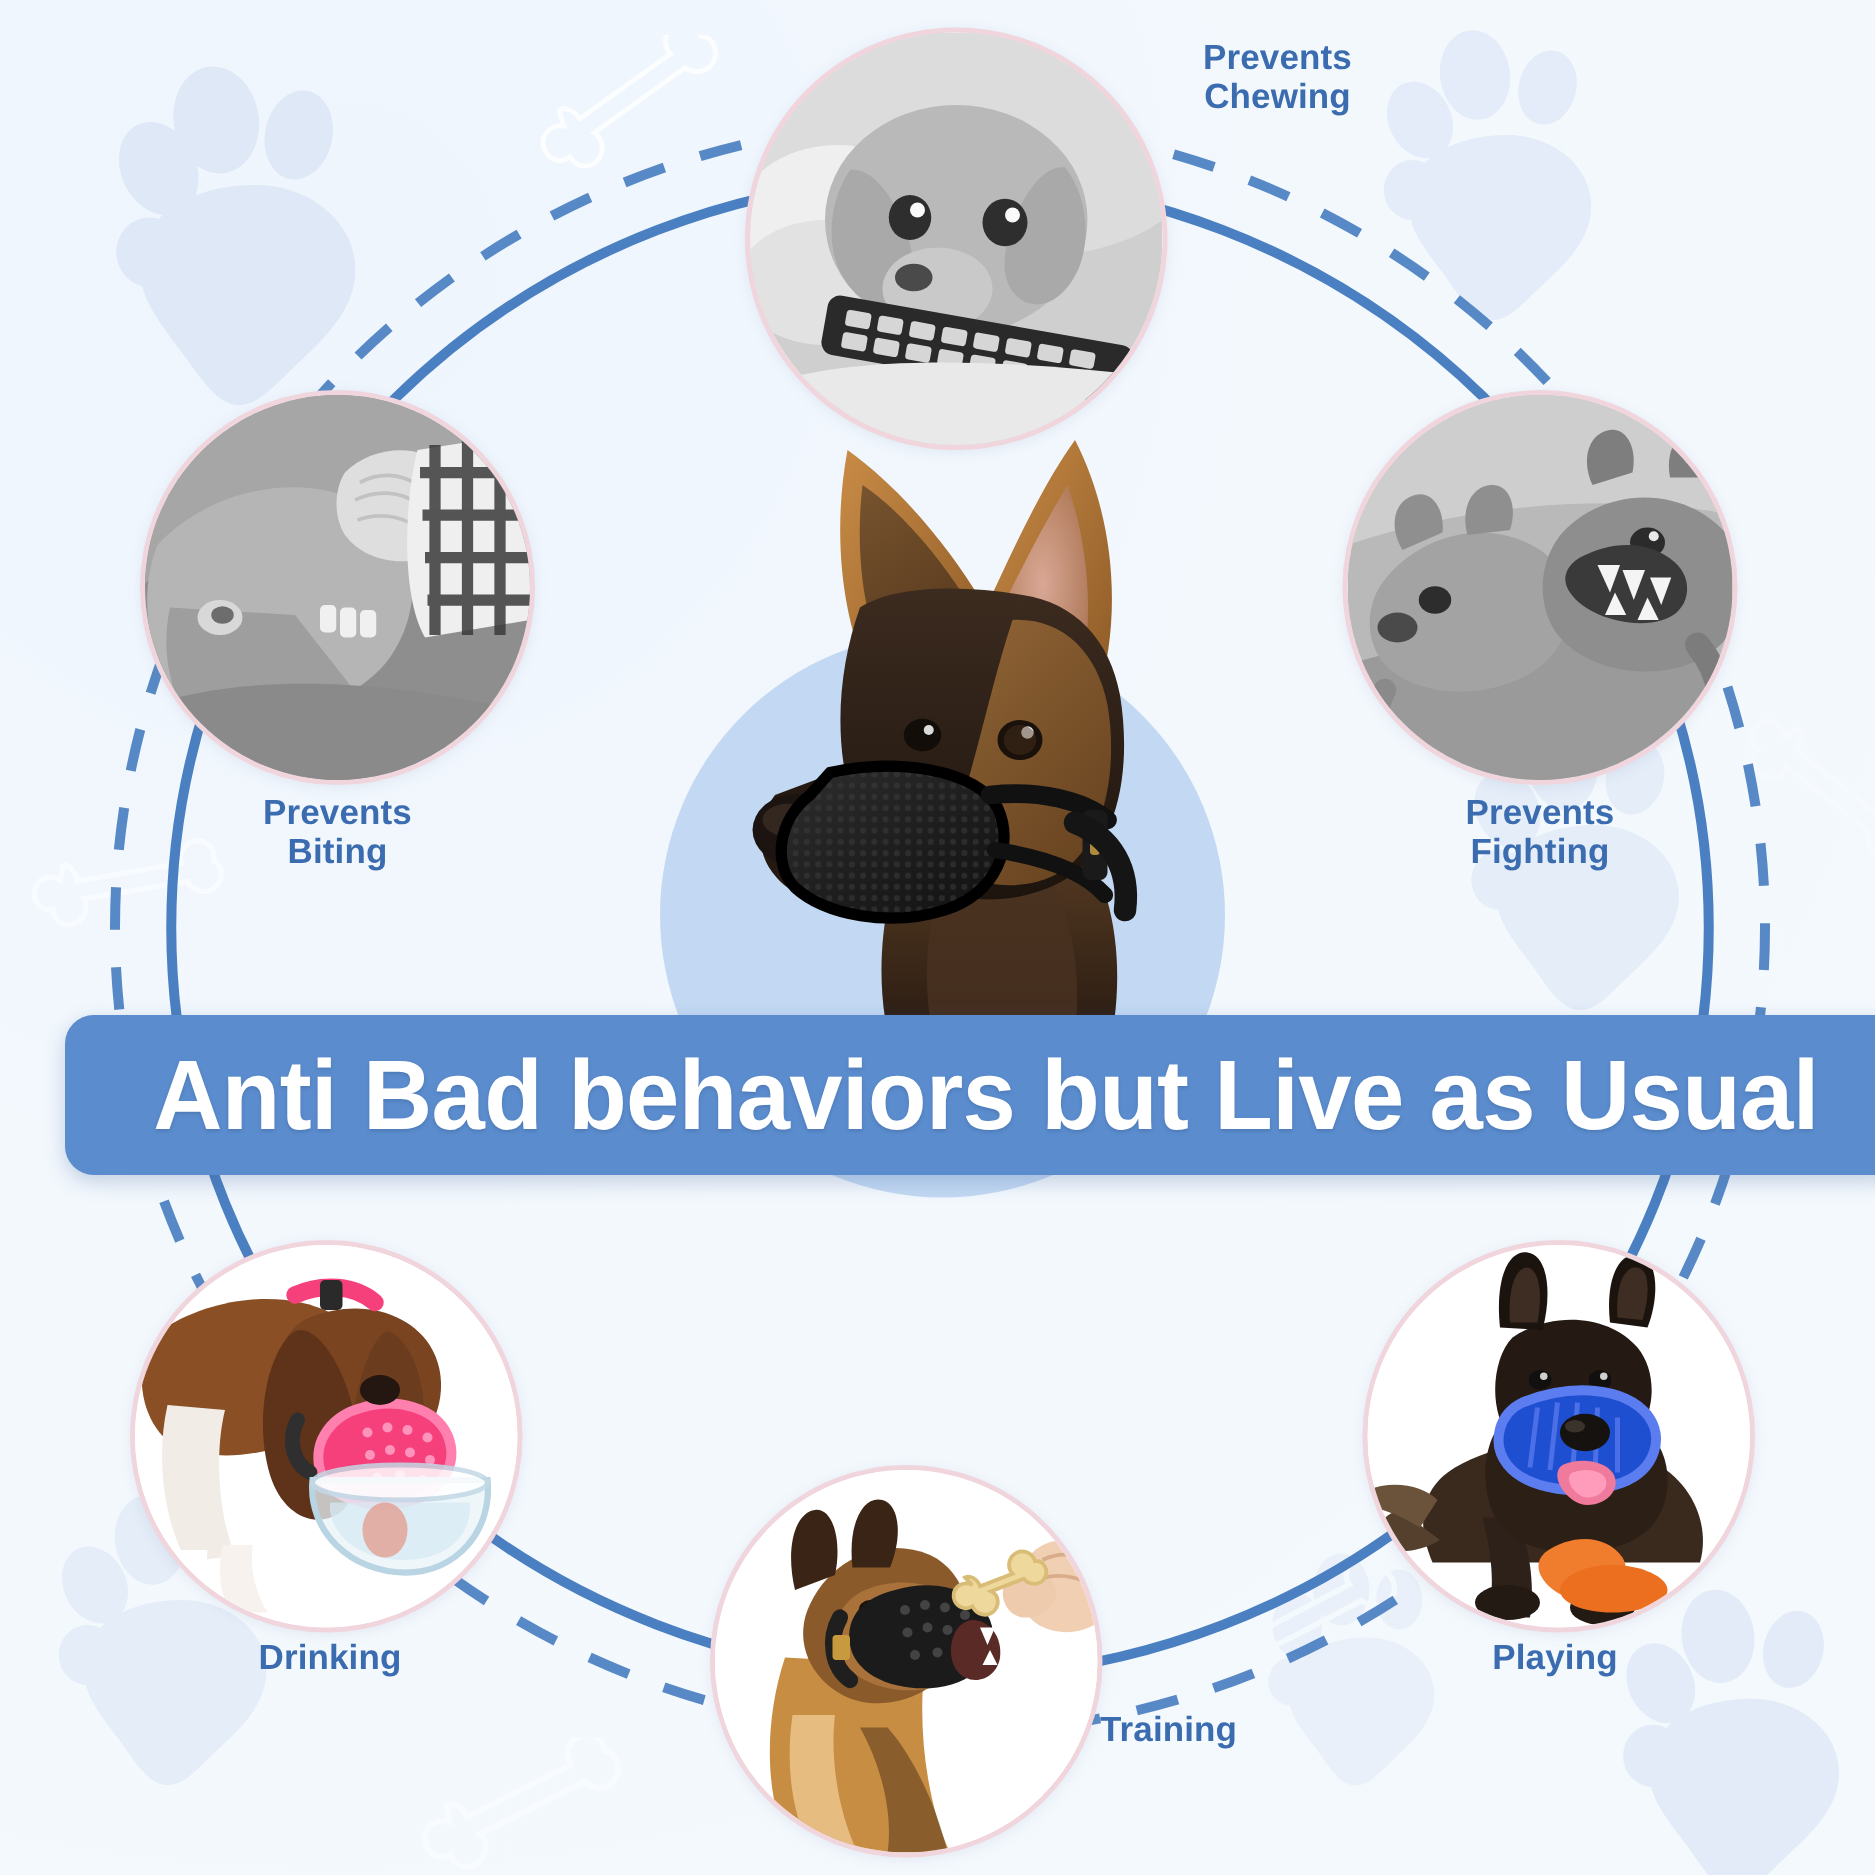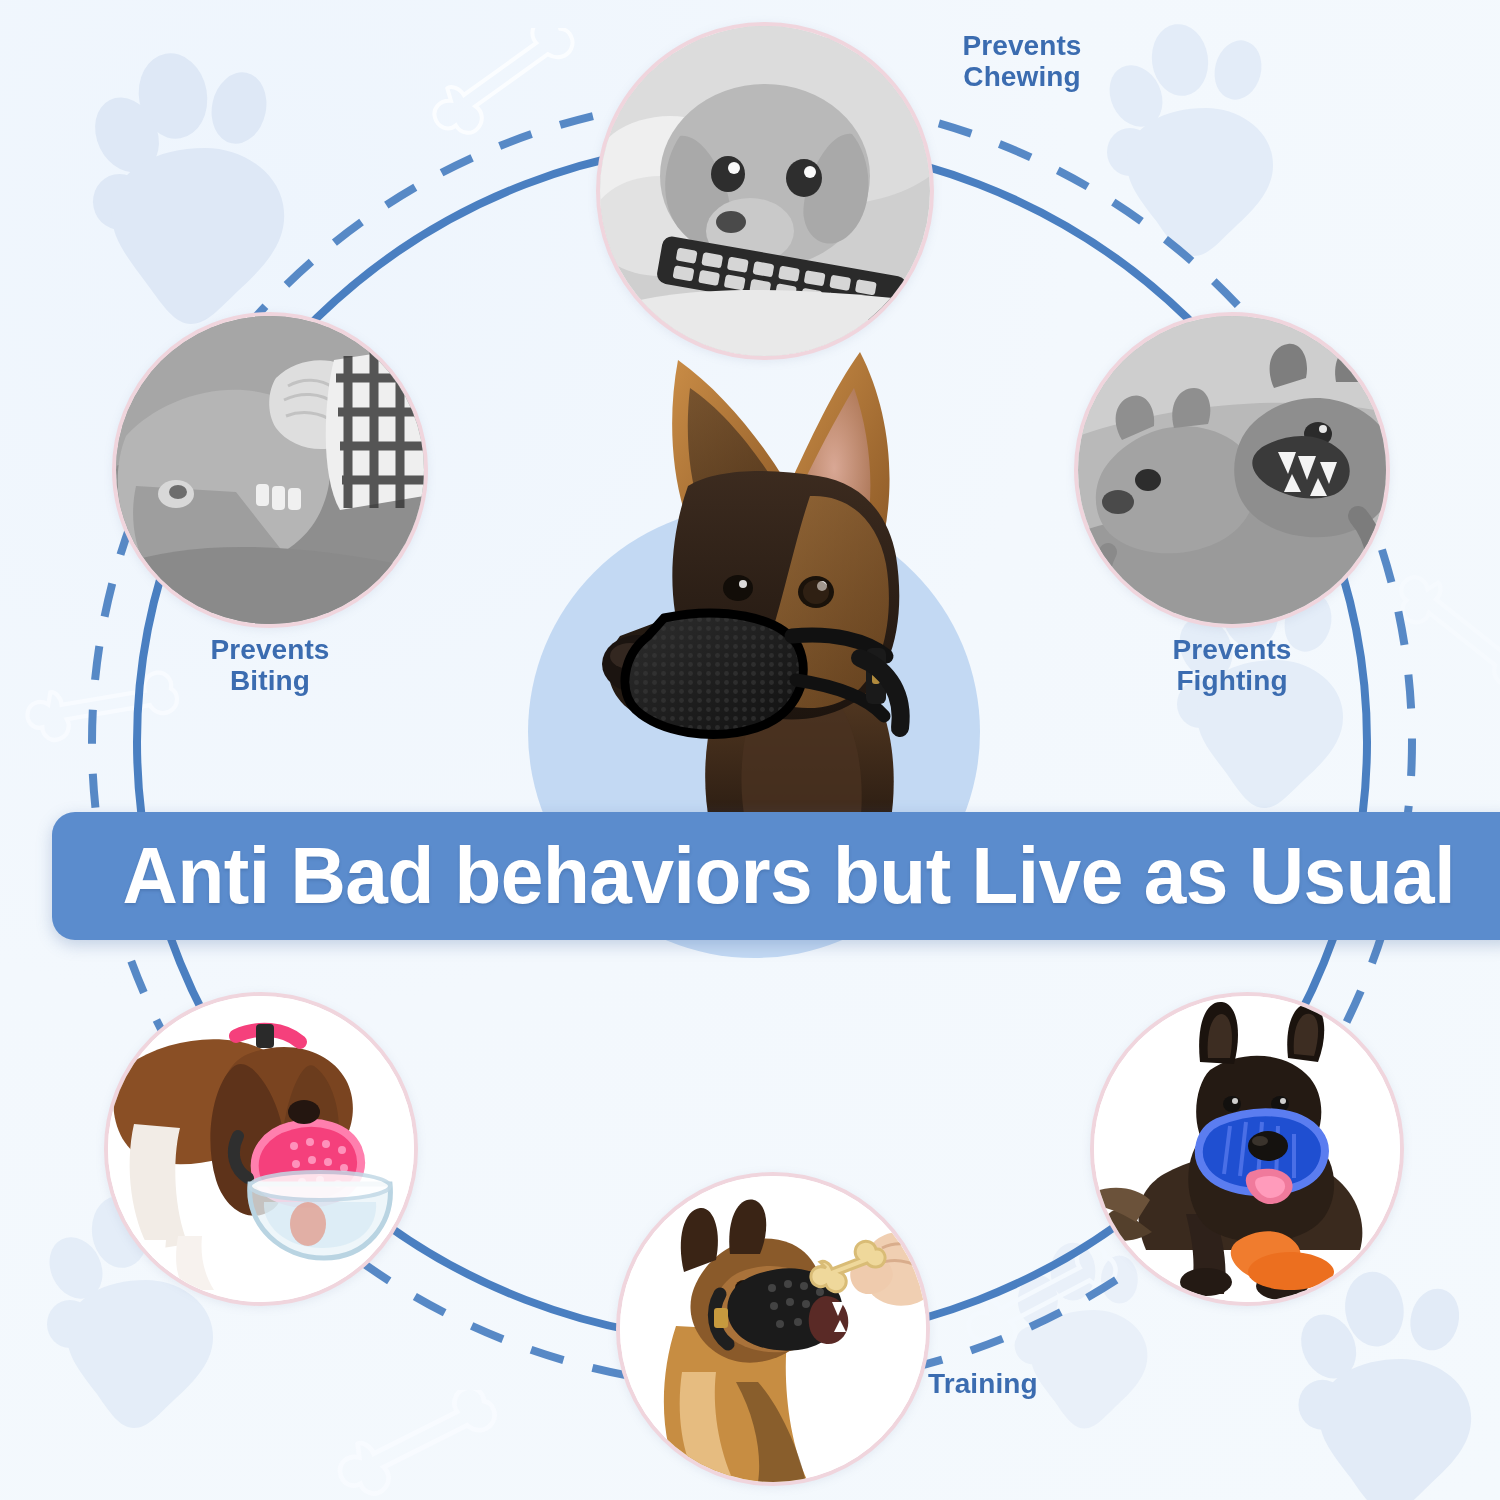--- a/index.html
+++ b/index.html
@@ -428,23 +428,24 @@
 
         <ellipse cx="196" cy="116" rx="16" ry="12" fill="#241610"></ellipse>
 
         <path d="M142 188h140c4 40-24 74-66 74s-78-32-74-74Z" fill="#e8f3f8" opacity=".75"></path>
         <path d="M142 188h140c4 40-24 74-66 74s-78-32-74-74Z" fill="none" stroke="#b9d4e2" stroke-width="5"></path>
         <ellipse cx="212" cy="190" rx="70" ry="14" fill="#ffffff" opacity=".85" stroke="#c2d9e6" stroke-width="4"></ellipse>
         <path d="M156 206h112c2 26-18 46-54 46s-60-22-58-46Z" fill="#d5eaf4" opacity=".7"></path>
         <ellipse cx="200" cy="228" rx="18" ry="22" fill="#e19a8a" opacity=".75"></ellipse>
       </svg>
     </div>
-  </div>
-
-  <div class="feature" style="left:616px;top:1172px;text-decoration:underline;">
+    <div class="feature-label" style="left:20px;top:318px;width:280px;">Drinking</div>
+  </div>
+
+  <div class="feature" style="left:568px;top:1172px;text-decoration:underline;">
     <div class="circle-frame" style="width:314px;height:314px;">
       <svg width="306" height="306" viewBox="0 0 306 306">
         <rect width="306" height="306" fill="#ffffff"></rect>
 
         <path d="M56 150c-18 54-16 118 6 156h126c-20-42-26-106-20-150Z" fill="#c78d42"></path>
         <path d="M62 196c-6 42 0 82 16 110h36c-16-34-22-76-18-110Z" fill="#e6bc80"></path>
         <path d="M116 206c20 36 26 74 22 100h48c-8-36-28-78-48-100Z" fill="#55381c" opacity=".55"></path>
 
         <path d="M74 112c16-40 60-60 98-44 30 14 38 52 22 82-18 32-62 46-92 30-26-14-38-42-28-68Z" fill="#8a5a2a"></path>
 
@@ -532,19 +533,20 @@
         <ellipse cx="174" cy="150" rx="20" ry="15" fill="#15120f"></ellipse>
         <ellipse cx="166" cy="145" rx="8" ry="5" fill="#3a332c"></ellipse>
 
         <path d="M156 176c14-6 32-4 40 6 8 12-4 26-20 26s-32-24-20-32Z" fill="#f07a9c"></path>
         <path d="M164 182c10-4 22-2 26 4 4 8-4 16-14 16s-20-16-12-20Z" fill="#ff9bbb"></path>
 
         <path d="M142 246c22-16 50-14 62 4 8 14-2 30-22 34-26 6-58-22-40-38Z" fill="#f07c2e"></path>
         <path d="M196 256c24 0 44 10 44 20s-20 18-44 18-42-8-42-18 18-20 42-20Z" fill="#ec6f1f"></path>
       </svg>
     </div>
+    <div class="feature-label" style="left:14px;top:318px;width:280px;">Playing</div>
   </div>
 
   <div class="banner">
     <div class="banner-text">Anti Bad behaviors but Live as Usual</div>
   </div>
 
 </div>
 
 </body></html>

